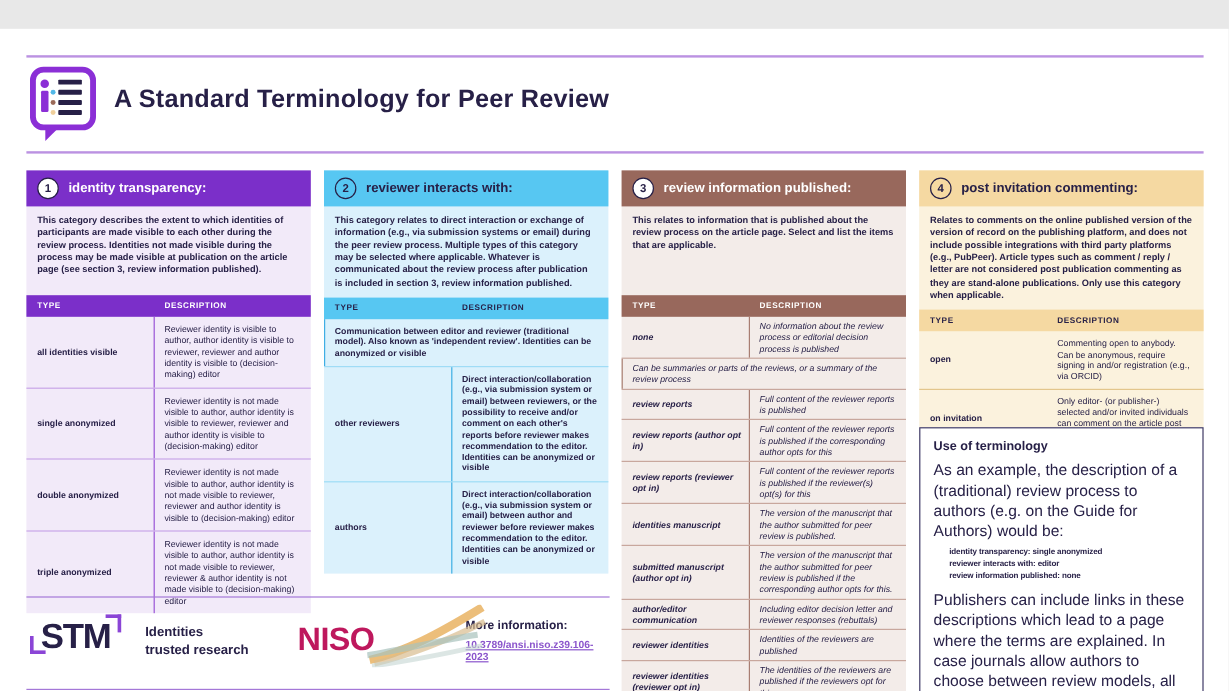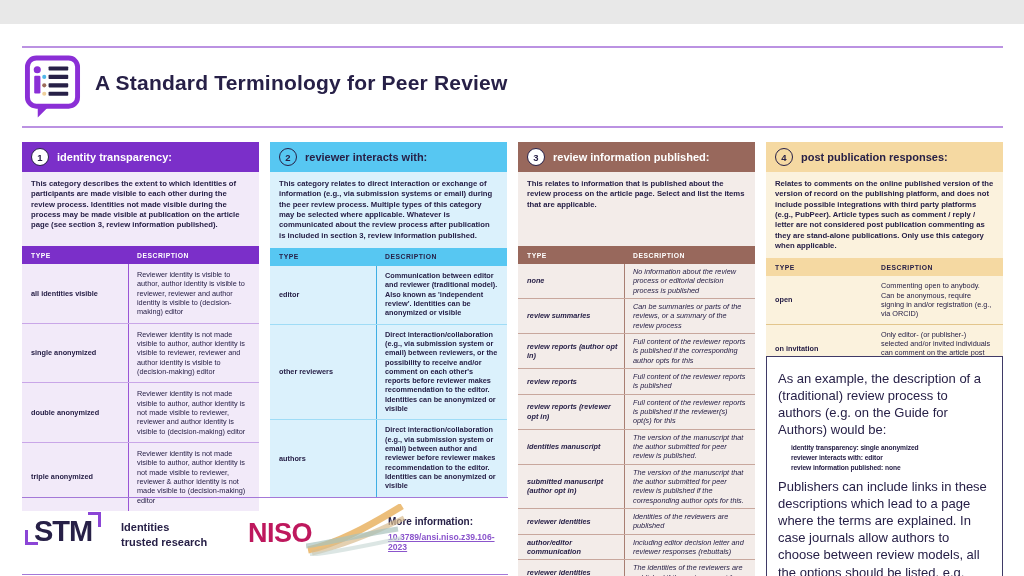--- a/index.html
+++ b/index.html
@@ -132,21 +132,20 @@
           </span>
         <span class="col-title">reviewer interacts with:</span>
       </header>
       <p class="col-desc">This category relates to direct interaction or exchange of information (e.g., via submission systems or email) during the peer review process. Multiple types of this category may be selected where applicable. Whatever is communicated about the review process after publication is included in section 3, review information published.</p>
       <div class="thead">
         <span class="th-type">TYPE</span>
         <span class="th-desc">DESCRIPTION</span>
       </div>
       <div class="tbody">
           <div class="trow">
-            <div class="cell-type">editor</div>
             <div class="cell-desc">Communication between editor and reviewer (traditional model). Also known as 'independent review'. Identities can be anonymized or visible</div>
           </div>
           <div class="trow">
             <div class="cell-type">other reviewers</div>
             <div class="cell-desc">Direct interaction/collaboration (e.g., via submission system or email) between reviewers, or the possibility to receive and/or comment on each other's reports before reviewer makes recommendation to the editor. Identities can be anonymized or visible</div>
           </div>
           <div class="trow">
             <div class="cell-type">authors</div>
             <div class="cell-desc">Direct interaction/collaboration (e.g., via submission system or email) between author and reviewer before reviewer makes recommendation to the editor. Identities can be anonymized or visible</div>
           </div>
@@ -164,88 +163,88 @@
       <div class="thead">
         <span class="th-type">TYPE</span>
         <span class="th-desc">DESCRIPTION</span>
       </div>
       <div class="tbody">
           <div class="trow">
             <div class="cell-type">none</div>
             <div class="cell-desc">No information about the review process or editorial decision process is published</div>
           </div>
           <div class="trow">
-            <div class="cell-type">review summaries</div>
             <div class="cell-desc">Can be summaries or parts of the reviews, or a summary of the review process</div>
+          </div>
+          <div class="trow">
+            <div class="cell-type">review reports</div>
+            <div class="cell-desc">Full content of the reviewer reports is published</div>
           </div>
           <div class="trow">
             <div class="cell-type">review reports (author opt in)</div>
             <div class="cell-desc">Full content of the reviewer reports is published if the corresponding author opts for this</div>
           </div>
           <div class="trow">
-            <div class="cell-type">review reports</div>
-            <div class="cell-desc">Full content of the reviewer reports is published</div>
-          </div>
-          <div class="trow">
             <div class="cell-type">review reports (reviewer opt in)</div>
             <div class="cell-desc">Full content of the reviewer reports is published if the reviewer(s) opt(s) for this</div>
           </div>
           <div class="trow">
             <div class="cell-type">identities manuscript</div>
             <div class="cell-desc">The version of the manuscript that the author submitted for peer review is published.</div>
           </div>
           <div class="trow">
             <div class="cell-type">submitted manuscript (author opt in)</div>
             <div class="cell-desc">The version of the manuscript that the author submitted for peer review is published if the corresponding author opts for this.</div>
           </div>
           <div class="trow">
+            <div class="cell-type">author/editor communication</div>
+            <div class="cell-desc">Including editor decision letter and reviewer responses (rebuttals)</div>
+          </div>
+          <div class="trow">
             <div class="cell-type">reviewer identities</div>
             <div class="cell-desc">Identities of the reviewers are published</div>
           </div>
           <div class="trow">
-            <div class="cell-type">author/editor communication</div>
-            <div class="cell-desc">Including editor decision letter and reviewer responses (rebuttals)</div>
-          </div>
-          <div class="trow">
             <div class="cell-type">reviewer identities (reviewer opt in)</div>
             <div class="cell-desc">The identities of the reviewers are published if the reviewers opt for this</div>
           </div>
           <div class="trow">
             <div class="cell-type">editor identities</div>
             <div class="cell-desc">Identities of the handling editors</div>
           </div>
         </div>
     </section>
 
     <section class="column col-4" style="--head-bg: #F5D9A2; --head-fg: #272047; --body-bg: #FBF2DD; --sep: #E3C68C; --div: transparent; --circle-bg: transparent;">
       <header class="col-head">
         <span class="circle">
             <span>4</span>
           </span>
-        <span class="col-title">post publication responses:</span>
+        <span class="col-title">post invitation commenting:</span>
       </header>
       <p class="col-desc">Relates to comments on the online published version of the version of record on the publishing platform, and does not include possible integrations with third party platforms (e.g., PubPeer). Article types such as comment / reply / letter are not considered post publication commenting as they are stand-alone publications. Only use this category when applicable.</p>
       <div class="thead">
         <span class="th-type">TYPE</span>
         <span class="th-desc">DESCRIPTION</span>
       </div>
       <div class="tbody">
           <div class="trow">
             <div class="cell-type">open</div>
             <div class="cell-desc">Commenting open to anybody. Can be anonymous, require signing in and/or registration (e.g., via ORCID)</div>
           </div>
           <div class="trow">
             <div class="cell-type">on invitation</div>
             <div class="cell-desc">Only editor- (or publisher-) selected and/or invited individuals can comment on the article post publication</div>
           </div>
         </div>
     </section>
   </div>
 
   <aside class="term-box">
+    <h2>Use of terminology</h2>
     <p>As an example, the description of a (traditional) review process to authors (e.g. on the Guide for Authors) would be:</p>
     <div class="ex">
         <div>identity transparency: single anonymized</div>
         <div>reviewer interacts with: editor</div>
         <div>review information published: none</div>
       </div>
     <p>Publishers can include links in these descriptions which lead to a page where the terms are explained. In case journals allow authors to choose between review models, all the options should be listed. e.g.</p>
     <div class="ex">
         <div>identity transparency: single anonymized, double anonymized</div>
       </div>

